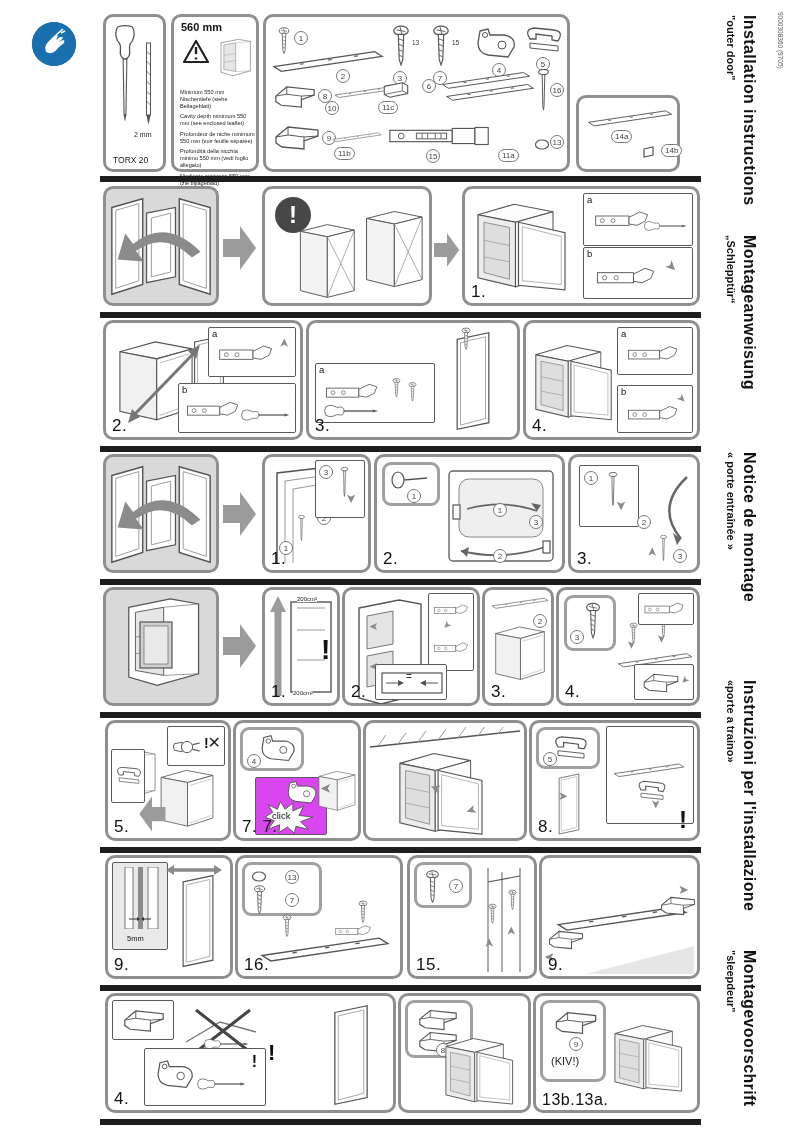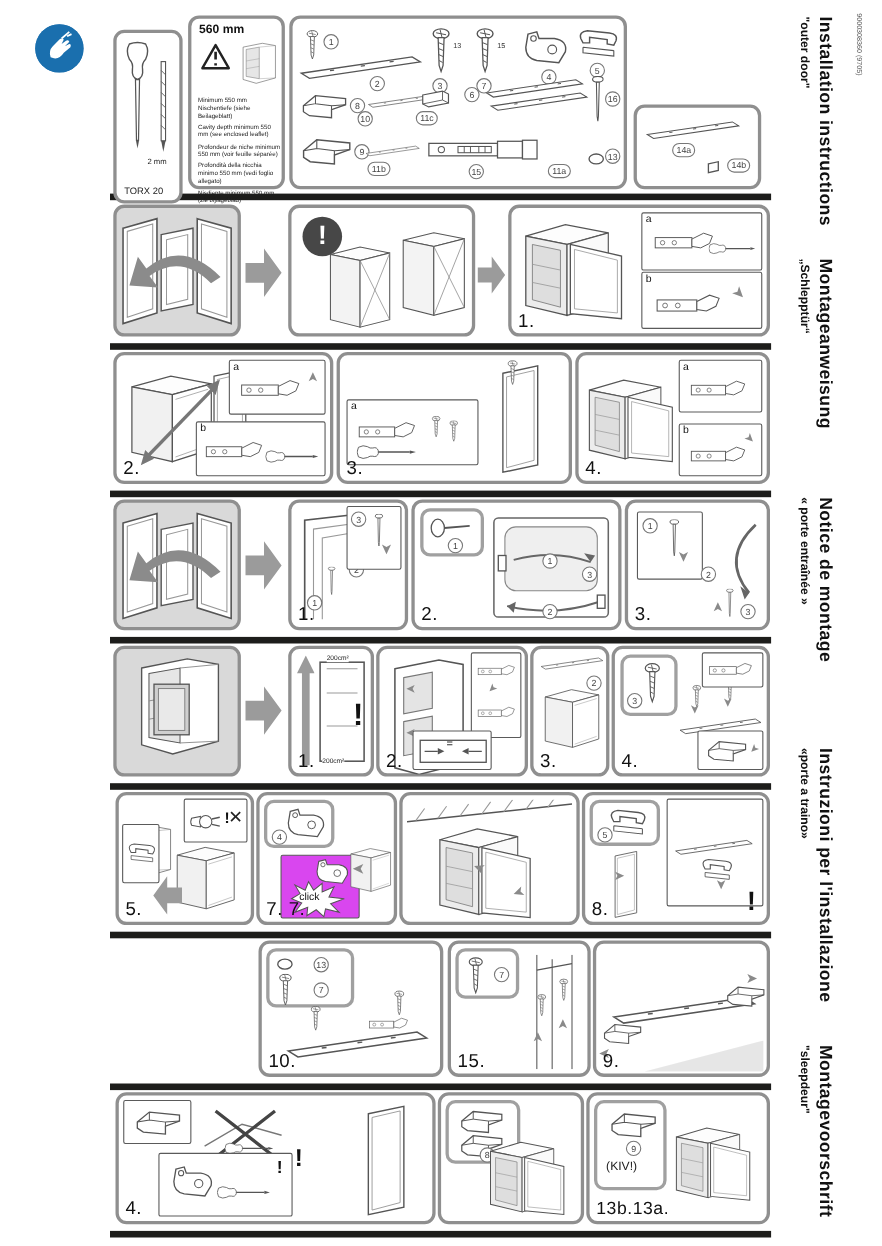--- a/index.html
+++ b/index.html
@@ -180,21 +180,21 @@
 
   <div class="bar" style="top:176px"></div>
   <div class="bar" style="top:312px"></div>
   <div class="bar" style="top:446px"></div>
   <div class="bar" style="top:579px"></div>
   <div class="bar" style="top:712px"></div>
   <div class="bar" style="top:847px"></div>
   <div class="bar" style="top:985px"></div>
   <div class="bar" style="top:1119px"></div>
 
-  <div class="panel" style="left:103px;top:27px;width:63px;height:158px">
+  <div class="panel" style="left:103px;top:14px;width:63px;height:158px">
     <svg class="abs" style="left:7px;top:6px" width="24" height="104">
         <use href="#sv-sdriver-v"></use>
       </svg>
     <svg class="abs" style="left:37px;top:24px" width="12" height="88">
       <rect x="3.5" y="2" width="4" height="72" fill="#fff" stroke="#555" stroke-width="1"></rect>
       <path d="M3.5,10 L7.5,14 M3.5,20 L7.5,24 M3.5,30 L7.5,34 M3.5,40 L7.5,44 M3.5,50 L7.5,54 M3.5,60 L7.5,64" stroke="#555" stroke-width=".8"></path>
       <path d="M3.5,74 L7.5,74 L5.5,84 Z" fill="#555"></path>
     </svg>
     <span class="abs" style="left:28px;top:114px;font-size:7px">2 mm</span>
     <span class="abs" style="left:7px;top:138px;font-size:8.5px">TORX 20</span>
@@ -282,21 +282,21 @@
         <use href="#sv-slider"></use>
       </svg>
     <span class="circ" style="left:160px;top:132px">15</span>
     <span class="pill" style="left:232px;top:132px">11a</span>
     <svg class="abs" style="left:268px;top:122px" width="16" height="11">
       <ellipse cx="8" cy="5.5" rx="6.5" ry="4.5" fill="#fff" stroke="#555" stroke-width="1.2"></ellipse>
     </svg>
     <span class="circ" style="left:284px;top:118px">13</span>
   </div>
 
-  <div class="panel" style="left:576px;top:95px;width:116px;height:77px">
+  <div class="panel" style="left:576px;top:95px;width:104px;height:77px">
     <svg class="abs" style="left:8px;top:10px" width="86" height="20">
         <use href="#sv-bar"></use>
       </svg>
     <span class="pill" style="left:32px;top:32px">14a</span>
     <svg class="abs" style="left:62px;top:48px" width="15" height="13">
       <path d="M3,3 L12,1 L12,9 L3,11 Z" fill="#fff" stroke="#555" stroke-width="1.2"></path>
     </svg>
     <span class="pill" style="left:82px;top:46px">14b</span>
   </div>
 
@@ -658,20 +658,40 @@
         </svg>
       <svg class="abs" style="left:28px;top:52px" width="34" height="22">
           <use href="#sv-clip"></use>
         </svg>
       <span class="arr" style="left:44px;top:70px;font-size:12px;transform:rotate(90deg)">➤</span>
     </div>
     <span class="excl" style="right:10px;bottom:4px;font-size:24px">!</span>
     <span class="step">8.</span>
   </div>
 
+  <div class="panel" style="left:105px;top:855px;width:128px;height:124px">
+    <div class="inset" style="left:4px;top:4px;width:56px;height:88px;background:#e9e9e9">
+      <svg class="abs" style="left:8px;top:4px" width="40" height="62">
+        <rect x="4" y="0" width="8" height="62" fill="#fff" stroke="#777" stroke-width="1"></rect>
+        <rect x="17" y="0" width="5" height="62" fill="#8a8a8a"></rect>
+        <rect x="27" y="0" width="10" height="62" fill="#fff" stroke="#777" stroke-width="1"></rect>
+        <path d="M8,52 L16,52 M23,52 L30,52" stroke="#333" stroke-width="1"></path>
+        <path d="M16,50 L19,52 L16,54 Z M23,50 L20,52 L23,54 Z" fill="#333"></path>
+      </svg>
+      <span class="abs" style="left:14px;bottom:6px;font-size:7.5px;color:#111">5mm</span>
+    </div>
+    <svg class="abs" style="left:66px;top:16px" width="48" height="94">
+        <use href="#sv-door"></use>
+      </svg>
+    <svg class="abs" style="left:58px;top:4px" width="56" height="16">
+      <path d="M8,8 L48,8" stroke="#8a8a8a" stroke-width="3.4"></path>
+      <path d="M8,3 L0,8 L8,13 Z M48,3 L56,8 L48,13 Z" fill="#8a8a8a"></path>
+    </svg>
+    <span class="step">9.</span>
+  </div>
   <div class="panel" style="left:235px;top:855px;width:168px;height:124px">
     <div class="rbox" style="left:4px;top:4px;width:80px;height:54px">
       <svg class="abs" style="left:6px;top:6px" width="16" height="11">
         <ellipse cx="8" cy="5.5" rx="6.5" ry="4.5" fill="#fff" stroke="#555" stroke-width="1.2"></ellipse>
       </svg>
       <span class="circ" style="left:40px;top:5px">13</span>
       <svg class="abs" style="left:8px;top:20px" width="13" height="30">
           <use href="#sv-screw"></use>
         </svg>
       <span class="circ" style="left:40px;top:28px">7</span>
@@ -681,21 +701,21 @@
       </svg>
     <svg class="abs" style="left:44px;top:56px" width="10" height="24">
         <use href="#sv-screw"></use>
       </svg>
     <svg class="abs" style="left:120px;top:42px" width="10" height="24">
         <use href="#sv-screw"></use>
       </svg>
     <svg class="abs" style="left:96px;top:64px" width="40" height="18">
         <use href="#sv-hinge"></use>
       </svg>
-    <span class="step">10.</span>
+    <span class="step">16.</span>
   </div>
   <div class="panel" style="left:407px;top:855px;width:130px;height:124px">
     <div class="rbox" style="left:4px;top:4px;width:58px;height:46px">
       <svg class="abs" style="left:8px;top:5px" width="15" height="34">
           <use href="#sv-screw"></use>
         </svg>
       <span class="circ" style="left:32px;top:14px">7</span>
     </div>
     <svg class="abs" style="left:70px;top:10px" width="54" height="104">
       <path d="M8,0 L8,104 M22,4 L22,104 M40,0 L40,104" stroke="#777" stroke-width="1.2" fill="none"></path>

